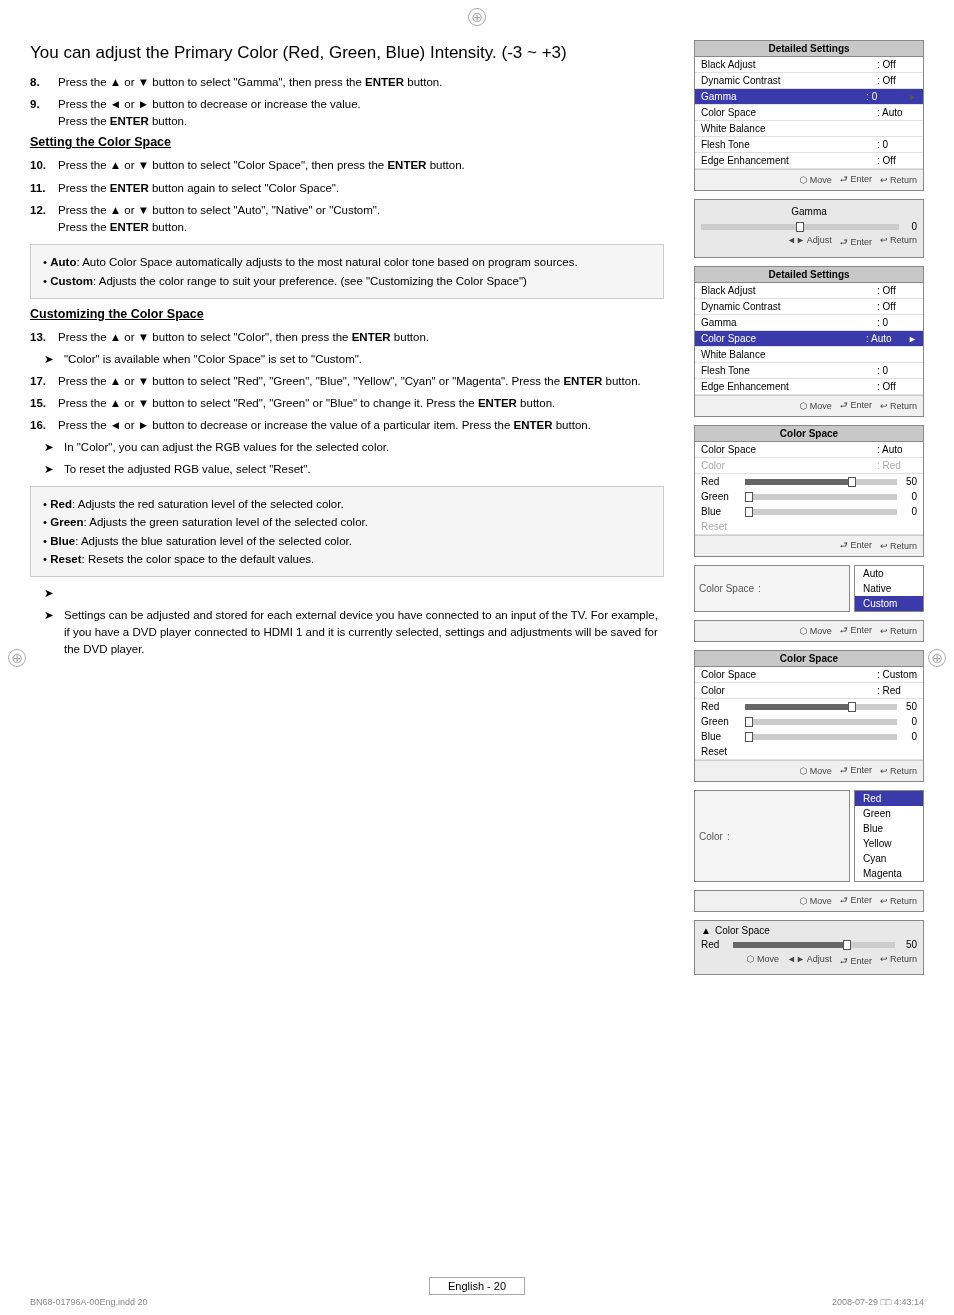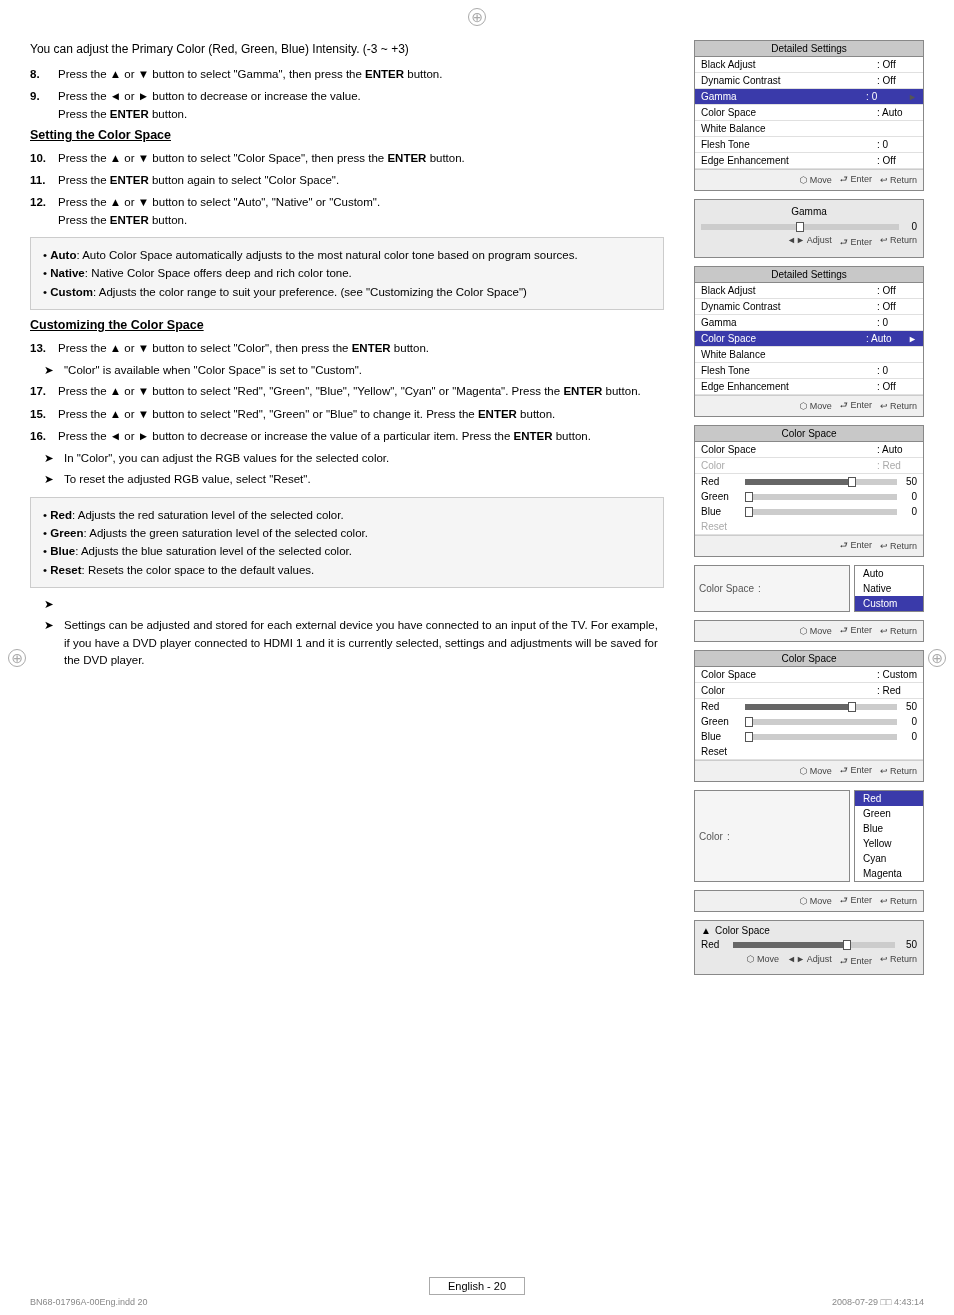--- a/index.html
+++ b/index.html
@@ -35,21 +35,21 @@
     .section-heading {
       font-size: 12.5px;
       font-weight: bold;
       text-decoration: underline;
       margin-bottom: 8px;
       margin-top: 18px;
     }
     .section-heading:first-child { margin-top: 0; }
     
     .body-text {
-      font-size: 12px;
+      font-size: 17px;
       line-height: 1.5;
       margin-bottom: 8px;
     }
     
     .step {
       display: flex;
       gap: 6px;
       margin-bottom: 5px;
       font-size: 11.5px;
       line-height: 1.5;
@@ -85,21 +85,21 @@
     .ui-panel {
       border: 1px solid #888;
       background: #fff;
       font-size: 10px;
     }
     .ui-panel-title {
       background: #c8c8c8;
       text-align: center;
       padding: 2px 4px;
       font-size: 10px;
-      font-weight: normal;
+      font-weight: bold;
       border-bottom: 1px solid #888;
     }
     .ui-panel-row {
       display: flex;
       align-items: center;
       padding: 1px 6px;
       border-bottom: 1px solid #e0e0e0;
       min-height: 16px;
     }
     .ui-panel-row.highlighted {
@@ -343,21 +343,20 @@
       <div class="step">
         <span class="step-num">11.</span>
         <span class="step-text">Press the <b>ENTER</b> button again to select "Color Space".</span>
       </div>
       <div class="step">
         <span class="step-num">12.</span>
         <span class="step-text">Press the ▲ or ▼ button to select "Auto", "Native" or "Custom".<br>Press the <b>ENTER</b> button.</span>
       </div>
       <div class="info-box">
         <div>• <b>Auto</b>: Auto Color Space automatically adjusts to the most natural color tone based on program sources.</div>
-        <div>• <b>Native</b>: Native Color Space offers deep and rich color tone.</div>
         <div>• <b>Custom</b>: Adjusts the color range to suit your preference. (see "Customizing the Color Space")</div>
       </div>
     </div>
 
     <div>
       <div class="section-heading">Customizing the Color Space</div>
       <div class="step">
         <span class="step-num">13.</span>
         <span class="step-text">Press the ▲ or ▼ button to select "Color", then press the <b>ENTER</b> button.</span>
       </div>

